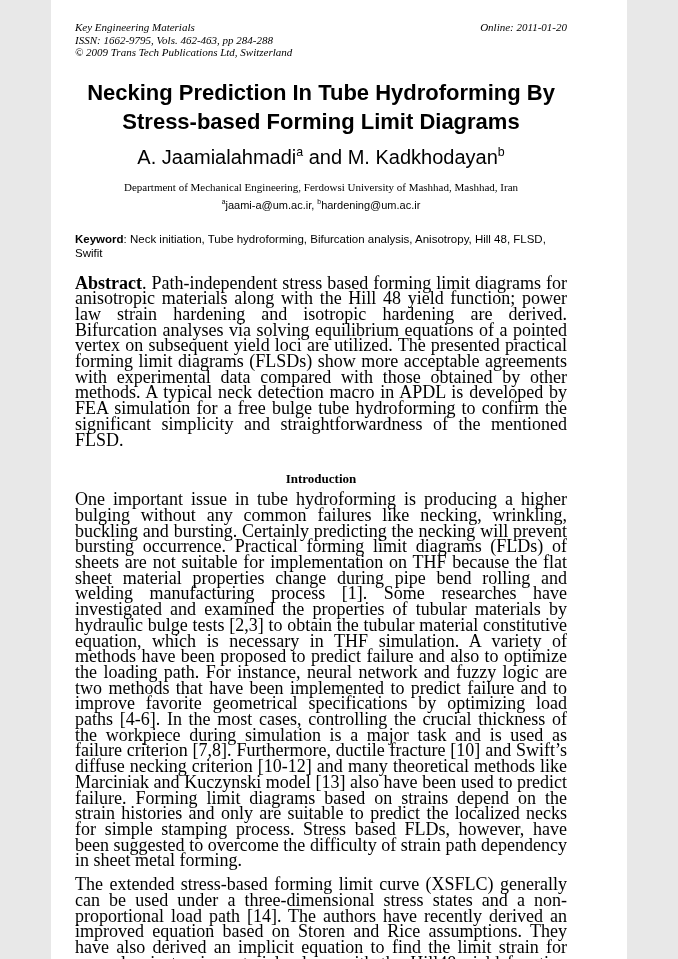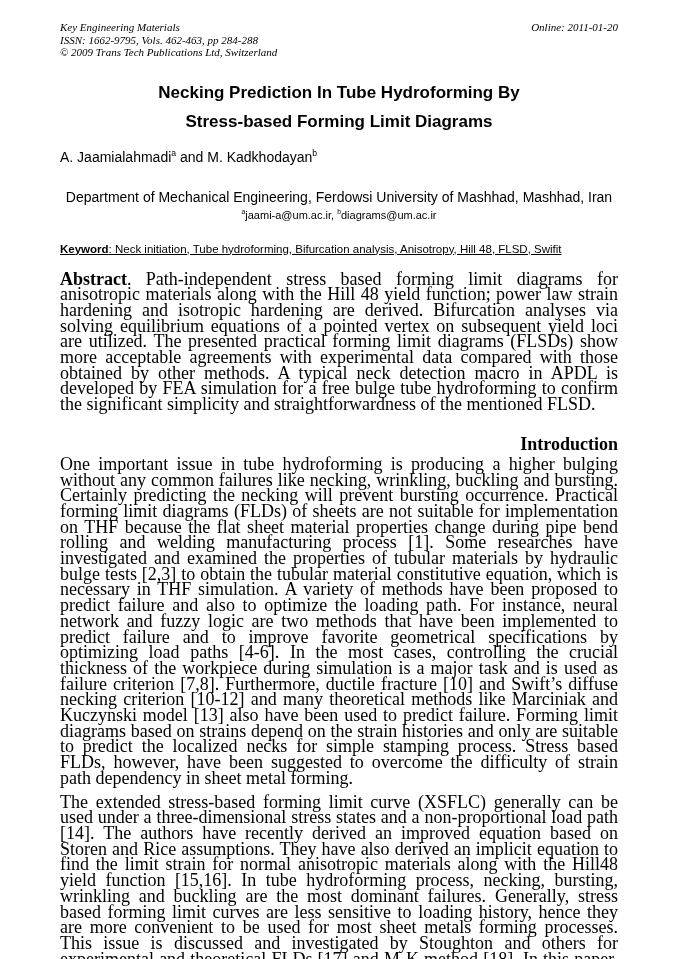--- a/index.html
+++ b/index.html
@@ -2,94 +2,94 @@
 <html><head>
 <meta charset="utf-8">
 <style>
   html, body {
     margin: 0;
     padding: 0;
     background: #e8e8e8;
   }
   .page {
     position: relative;
-    width: 678px;
+    width: 576px;
     height: 959px;
     margin: 0 auto;
     background: #ffffff;
     color: #000000;
     box-sizing: border-box;
-    padding: 21px 60px 0 60px;
+    padding: 21px 60px 0 24px;
     overflow: hidden;
   }
   .header {
     display: flex;
     justify-content: space-between;
     align-items: flex-start;
     font-family: "Liberation Serif", serif;
     font-style: italic;
     font-size: 11px;
     line-height: 12.5px;
   }
   .header-left { white-space: nowrap; }
   .header-right { white-space: nowrap; text-align: left; }
   .paper-title {
     margin-top: 19px;
     text-align: center;
     font-family: "Liberation Sans", sans-serif;
     font-weight: bold;
-    font-size: 17px;
+    font-size: 22px;
     line-height: 29px;
   }
   .authors {
     margin-top: 13px;
+    text-align: center;
     font-family: "Liberation Sans", sans-serif;
-    font-size: 14px;
+    font-size: 20px;
     line-height: 17px;
   }
   sup {
     font-size: 62%;
     line-height: 0;
     vertical-align: super;
   }
   .affiliation {
-    margin-top: 24px;
+    margin-top: 14px;
     text-align: center;
-    font-family: Liberation Sans, sans-serif;
-    font-size: 14px;
+    font-family: Liberation Serif, serif;
+    font-size: 11px;
     line-height: 14px;
   }
   .emails {
     margin-top: 5px;
     text-align: center;
     font-family: "Liberation Sans", sans-serif;
     font-size: 11px;
     line-height: 13px;
   }
   .keywords {
     margin-top: 20px;
     font-family: "Liberation Sans", sans-serif;
     font-size: 11.5px;
     line-height: 14px;
-    text-decoration: underline;
   }
   .body-text {
     font-family: "Liberation Serif", serif;
     font-size: 18px;
     line-height: 15.7px;
     text-align: justify;
   }
   .abstract { margin-top: 16px; }
   .section-heading {
     margin-top: 23px;
     font-family: "Liberation Serif", serif;
     font-weight: bold;
-    font-size: 18px;
+    font-size: 13px;
     line-height: 16px;
-    text-align: right;
+    text-align: center;
   }
   p { margin: 0; }
   .intro-para-1 { margin-top: 5px; }
   .intro-para-2 { margin-top: 8px; }
 </style>
 </head>
 <body>
 
 <div class="page">
 
@@ -106,21 +106,21 @@
 
   <div class="paper-title">
     <div>Necking Prediction In Tube Hydroforming By</div>
     <div>Stress-based Forming Limit Diagrams</div>
   </div>
 
   <div class="authors"><span>A. Jaamialahmadi</span><sup>a</sup><span> and </span><span>M. Kadkhodayan</span><sup>b</sup></div>
 
   <div class="affiliation">Department of Mechanical Engineering, Ferdowsi University of Mashhad, Mashhad, Iran</div>
 
-  <div class="emails"><sup>a</sup><span>jaami-a@um.ac.ir</span><span>, </span><sup>b</sup><span>diagrams@um.ac.ir</span></div>
+  <div class="emails"><sup>a</sup><span>jaami-a@um.ac.ir</span><span>, </span><sup>b</sup><span>hardening@um.ac.ir</span></div>
 
   <div class="keywords"><b>Keyword</b><span>: Neck initiation, Tube hydroforming, Bifurcation analysis, Anisotropy, Hill 48, FLSD, Swifit</span></div>
 
   <p class="body-text abstract"><b>Abstract</b><span>. Path-independent stress based forming limit diagrams for anisotropic materials along with the Hill 48 yield function; power law strain hardening and isotropic hardening are derived. Bifurcation analyses via solving equilibrium equations of a pointed vertex on subsequent yield loci are utilized. The presented practical forming limit diagrams (FLSDs) show more acceptable agreements with experimental data compared with those obtained by other methods. A typical neck detection macro in APDL is developed by FEA simulation for a free bulge tube hydroforming to confirm the significant simplicity and straightforwardness of the mentioned FLSD.</span></p>
 
   <div class="section-heading">Introduction</div>
 
   <div class="intro">
     <p class="body-text intro-para-1">One important issue in tube hydroforming is producing a higher bulging without any common failures like necking, wrinkling, buckling and bursting. Certainly predicting the necking will prevent bursting occurrence.  Practical forming limit diagrams (FLDs) of sheets are not suitable for implementation on THF because the flat sheet material properties change during pipe bend rolling and welding manufacturing process [1]. Some researches have investigated and examined the properties of tubular materials by hydraulic bulge tests [2,3] to obtain the tubular material constitutive equation, which is necessary in THF simulation. A variety of methods have been proposed to predict failure and also to optimize the loading path. For instance, neural network and fuzzy logic are two methods that have been implemented to predict failure and to improve favorite geometrical specifications by optimizing load paths [4-6]. In the most cases, controlling the crucial thickness of the workpiece during simulation is a major task and is used as failure criterion [7,8]. Furthermore, ductile fracture [10] and Swift’s diffuse necking criterion [10-12] and many theoretical methods like Marciniak and Kuczynski model [13] also have been used to predict failure. Forming limit diagrams based on strains depend on the strain histories and only are suitable to predict the localized necks for simple stamping process. Stress based FLDs, however, have been suggested to overcome the difficulty of strain path dependency in sheet metal forming.</p>
     <p class="body-text intro-para-2">The extended stress-based forming limit curve (XSFLC) generally can be used under a three-dimensional stress states and a non-proportional load path [14]. The authors have recently derived an improved equation based on Storen and Rice assumptions. They have also derived an implicit equation to find the limit strain for normal anisotropic materials along with the Hill48 yield function [15,16]. In tube hydroforming process, necking, bursting, wrinkling and buckling are the most dominant failures. Generally, stress based forming limit curves are less sensitive to loading history, hence they are more convenient to be used for most sheet metals forming processes. This issue is discussed and investigated by Stoughton and others for experimental and theoretical FLDs [17] and M-K method [18]. In this paper, limit strains based on bifurcation analysis for anisotropic Hill 48 yield criterion are utilized and the obtained results using other theoretical approaches including Swift diffuse necking along with some available experimental data are transferred into stress space to be compared to each others.  Moreover, the derived more capable FLSDs are implemented to a free bulge tube hydroforming simulation analysis by means of ANSYS LS-DYNA to predict the onset of localized necking.</p>

